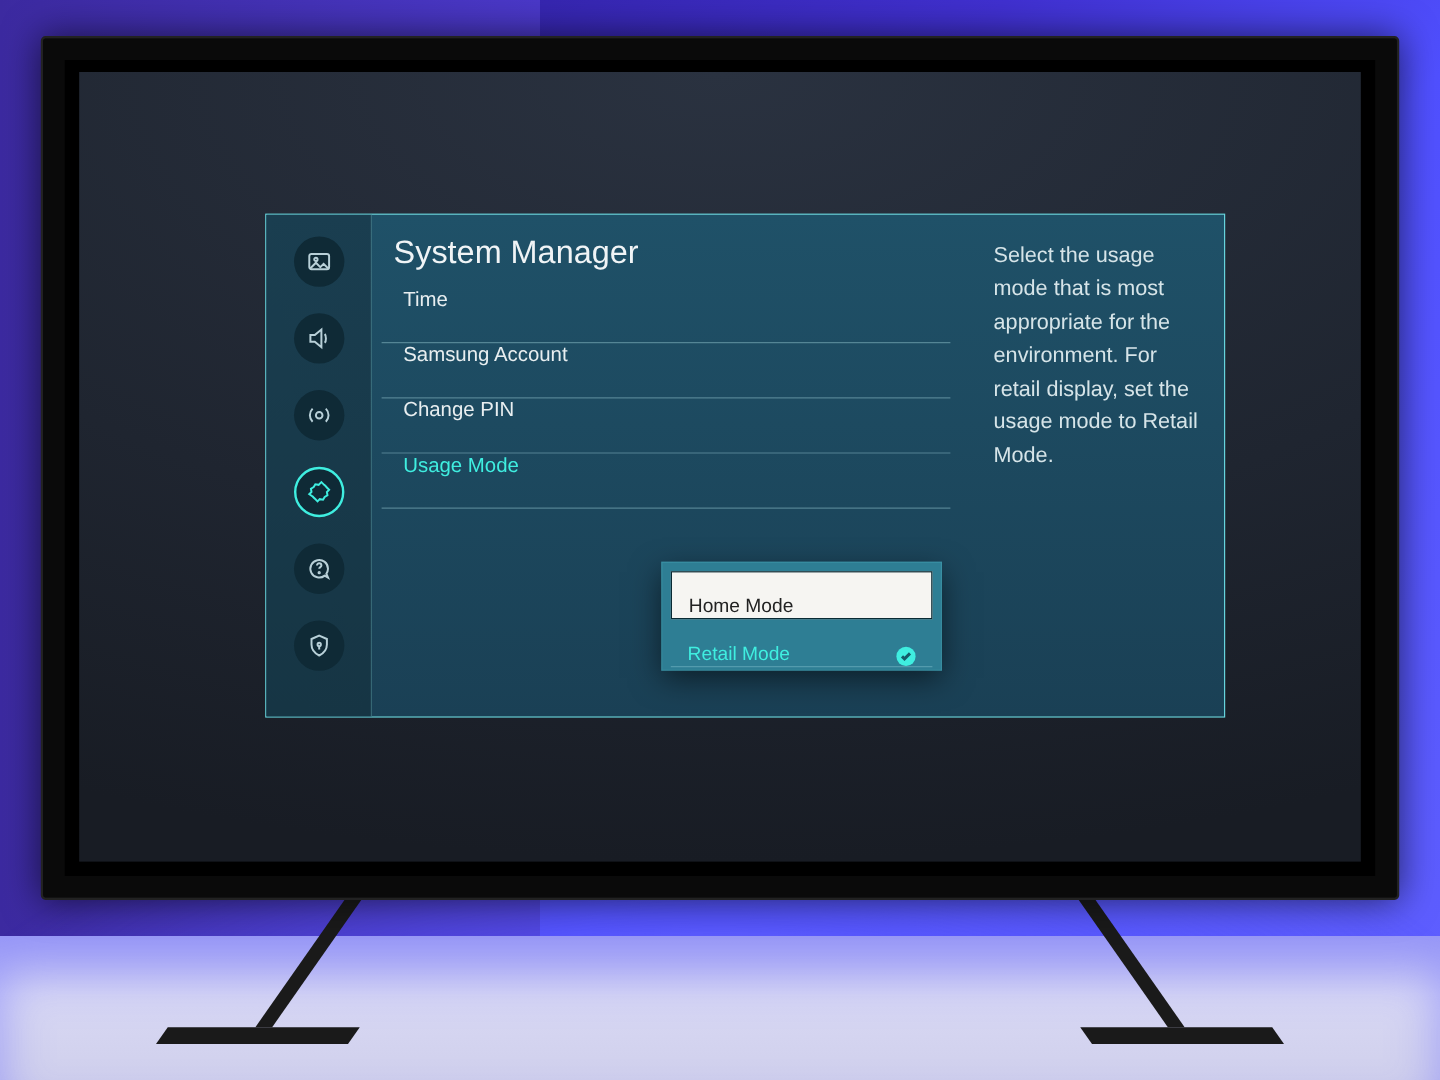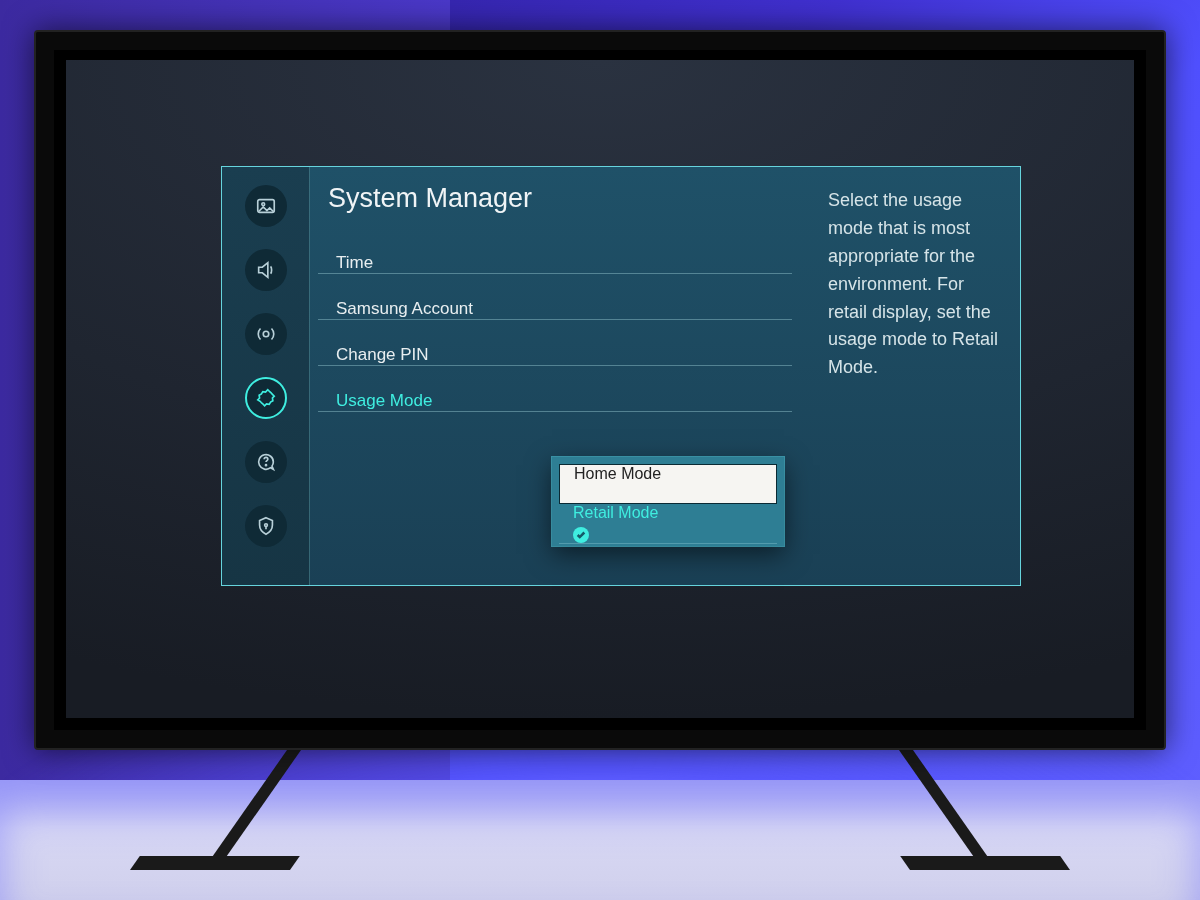--- a/index.html
+++ b/index.html
@@ -49,21 +49,21 @@
   }
   .screen {
     position: absolute;
     left: 30px; top: 28px; right: 30px; bottom: 30px;
     background: radial-gradient(ellipse 120% 100% at 50% 0%, #2a3240 0%, #1f2530 60%, #181c24 100%);
     overflow: hidden;
   }
   
   .panel {
     position: absolute;
-    left: 155px; top: 106px;
+    left: 155px; top: 118px;
     width: 800px; height: 420px;
     background: linear-gradient(to bottom,#1f5168 0%,#1a4055 100%);
     border: 1px solid #66d4dd;
     display: flex;
   }
   .sidebar {
     width: 88px;
     background: linear-gradient(to bottom,#1a3e50,#163544);
     border-right: 1px solid rgba(130,220,230,0.3);
     display: flex; flex-direction: column; align-items: center;
@@ -89,21 +89,21 @@
     flex: 1;
     position: relative;
     padding: 16px 0 0 0;
   }
   .title {
     color: #f0f4f6; font-size: 27px; font-weight: 400;
     padding: 0 18px 14px 18px;
   }
   .rows { padding: 0 26px 0 8px; }
   .row {
-    display:flex; justify-content:space-between; align-items:flex-end;
+    display:flex; justify-content:space-between; align-items:flex-start;
     height: 46px;
     padding: 0 18px;
     border-bottom: 1px solid rgba(140,190,200,0.5);
     color: #e8eef0; font-size: 17px;
     cursor: pointer;
   }
   .row.dim   { color: #88b0bc; }
   .row.active .row-label { color: #3feee0; }
   .row-value { color: #d0e0e4; }
   .row.dim .row-value { color:#88b0bc; }
@@ -112,34 +112,33 @@
   .popup {
     position: absolute;
     left: 242px; top: 290px;
     width: 232px;
     background: #2e7e94;
     box-shadow: 0 0 0 1px rgba(80,200,220,0.6), 0 8px 24px rgba(0,0,0,0.55);
     padding: 7px 7px 2px 7px;
   }
   .popup-option {
     height: 40px;
-    display:flex; align-items:flex-start; justify-content:space-between;
+    display:flex; align-items:flex-end; justify-content:space-between;
     padding: 0 14px;
     font-size: 16px;
     cursor:pointer;
   }
   .popup-option.focus {
     background: #f6f5f2;
     color: #222;
     border: 1px solid #0a2a34;
   }
   .popup-option.checked {
     color: #3feee0;
     border-bottom: 1px solid rgba(140,200,210,0.4);
-    flex-direction: column;
   }
   .check-badge {
     width:16px; height:16px; border-radius:50%;
     background:#3feee0; display:flex;align-items:center;justify-content:center;
   }
   .check-badge svg { width:10px; height:10px; stroke:#155a68; fill:none; stroke-width:3; }
 
   
   .help {
     width: 202px;

